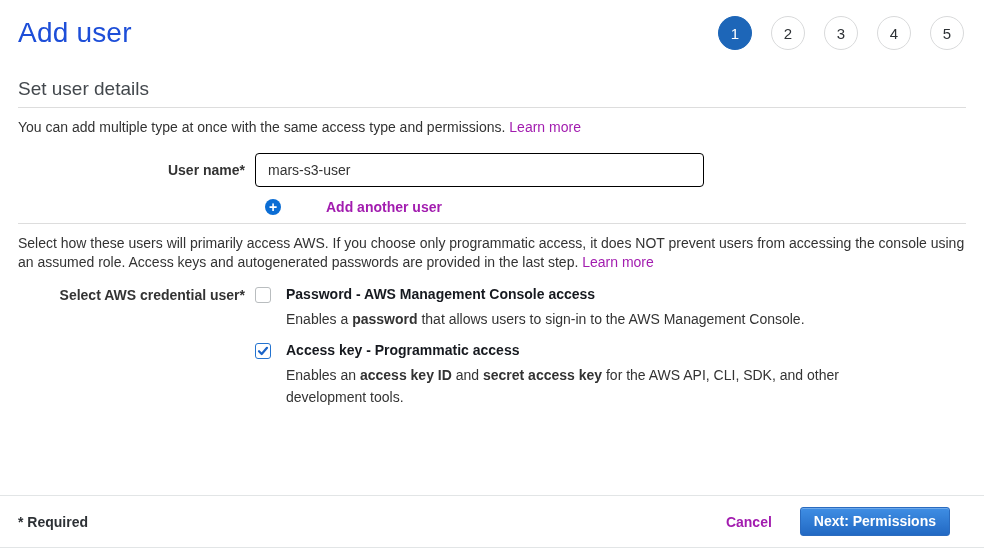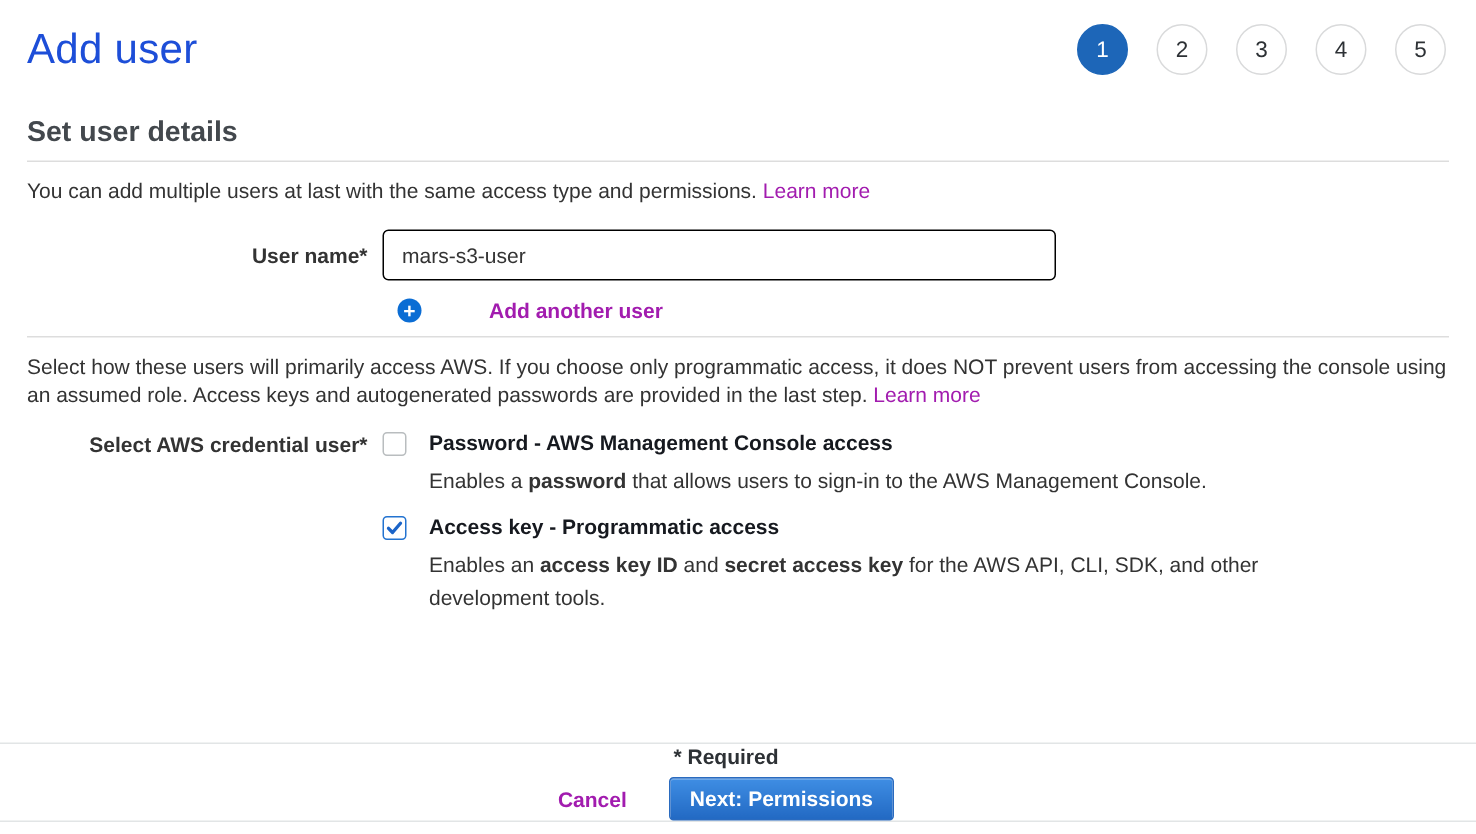--- a/index.html
+++ b/index.html
@@ -27,21 +27,21 @@
   .step {
     width: 34px; height: 34px; border-radius: 50%;
     border: 1px solid #d9dadb; background: #fff;
     display: flex; align-items: center; justify-content: center;
     font-size: 15px; color: #2d3135;
   }
   .step.active { background: #1d66b8; border-color: #1d66b8; color: #fff; }
 
   
   .section-heading {
-    font-size: 19px; font-weight: 700; color: #43484d; margin: 0;
+    font-size: 19px; font-weight: 400; color: #43484d; margin: 0;
     line-height: 22px;
   }
   .heading-1 { margin-top: 28px; }
   .heading-2 { margin-top: 50px; }
   .rule { border: none; border-top: 1px solid #dddddd; margin: 7px 0 0 0; }
 
   .intro { font-size: 14px; line-height: 19px; color: #333; margin: 10px 0 0 0; }
   .link { color: #a21caf; text-decoration: none; cursor: pointer; }
 
   
@@ -90,21 +90,20 @@
   }
 
   
   .footer {
     position: absolute; left: 0; right: 0; bottom: 8px;
     height: 53px;
     border-top: 1px solid #e2e5e6; border-bottom: 1px solid #e2e5e6;
     display: flex; align-items: center; justify-content: space-between;
     padding: 0 34px 0 18px;
     background: #fff;
-    flex-direction: column;
   }
   .required-note { font-size: 14px; font-weight: bold; color: #2d3135; }
   .footer-actions { display: flex; align-items: center; gap: 28px; }
   .cancel-link { font-size: 14px; font-weight: bold; }
   .next-button {
     background: linear-gradient(#3f8ee4, #2269c3);
     border: 1px solid #2a6bbf; border-radius: 3px;
     color: #fff; font-size: 14px; font-weight: bold;
     font-family: "Liberation Sans", sans-serif;
     padding: 6px 13px; height: 29px; line-height: 15px;
@@ -124,21 +123,21 @@
       <span class="step">2</span>
       <span class="step">3</span>
       <span class="step">4</span>
       <span class="step">5</span>
     </div>
   </div>
 
   <h2 class="section-heading heading-1">Set user details</h2>
   <hr class="rule">
 
-  <p class="intro"><span>You can add multiple users at last with the same access type and permissions.</span>
+  <p class="intro"><span>You can add multiple type at once with the same access type and permissions.</span>
     <a class="link">Learn more</a>
   </p>
 
   <div class="form-row">
     <div class="label-col">User name*</div>
     <input class="username-input" type="text" value="mars-s3-user" style="">
   </div>
 
   <div class="add-row">
     <span class="plus-icon">+</span>

